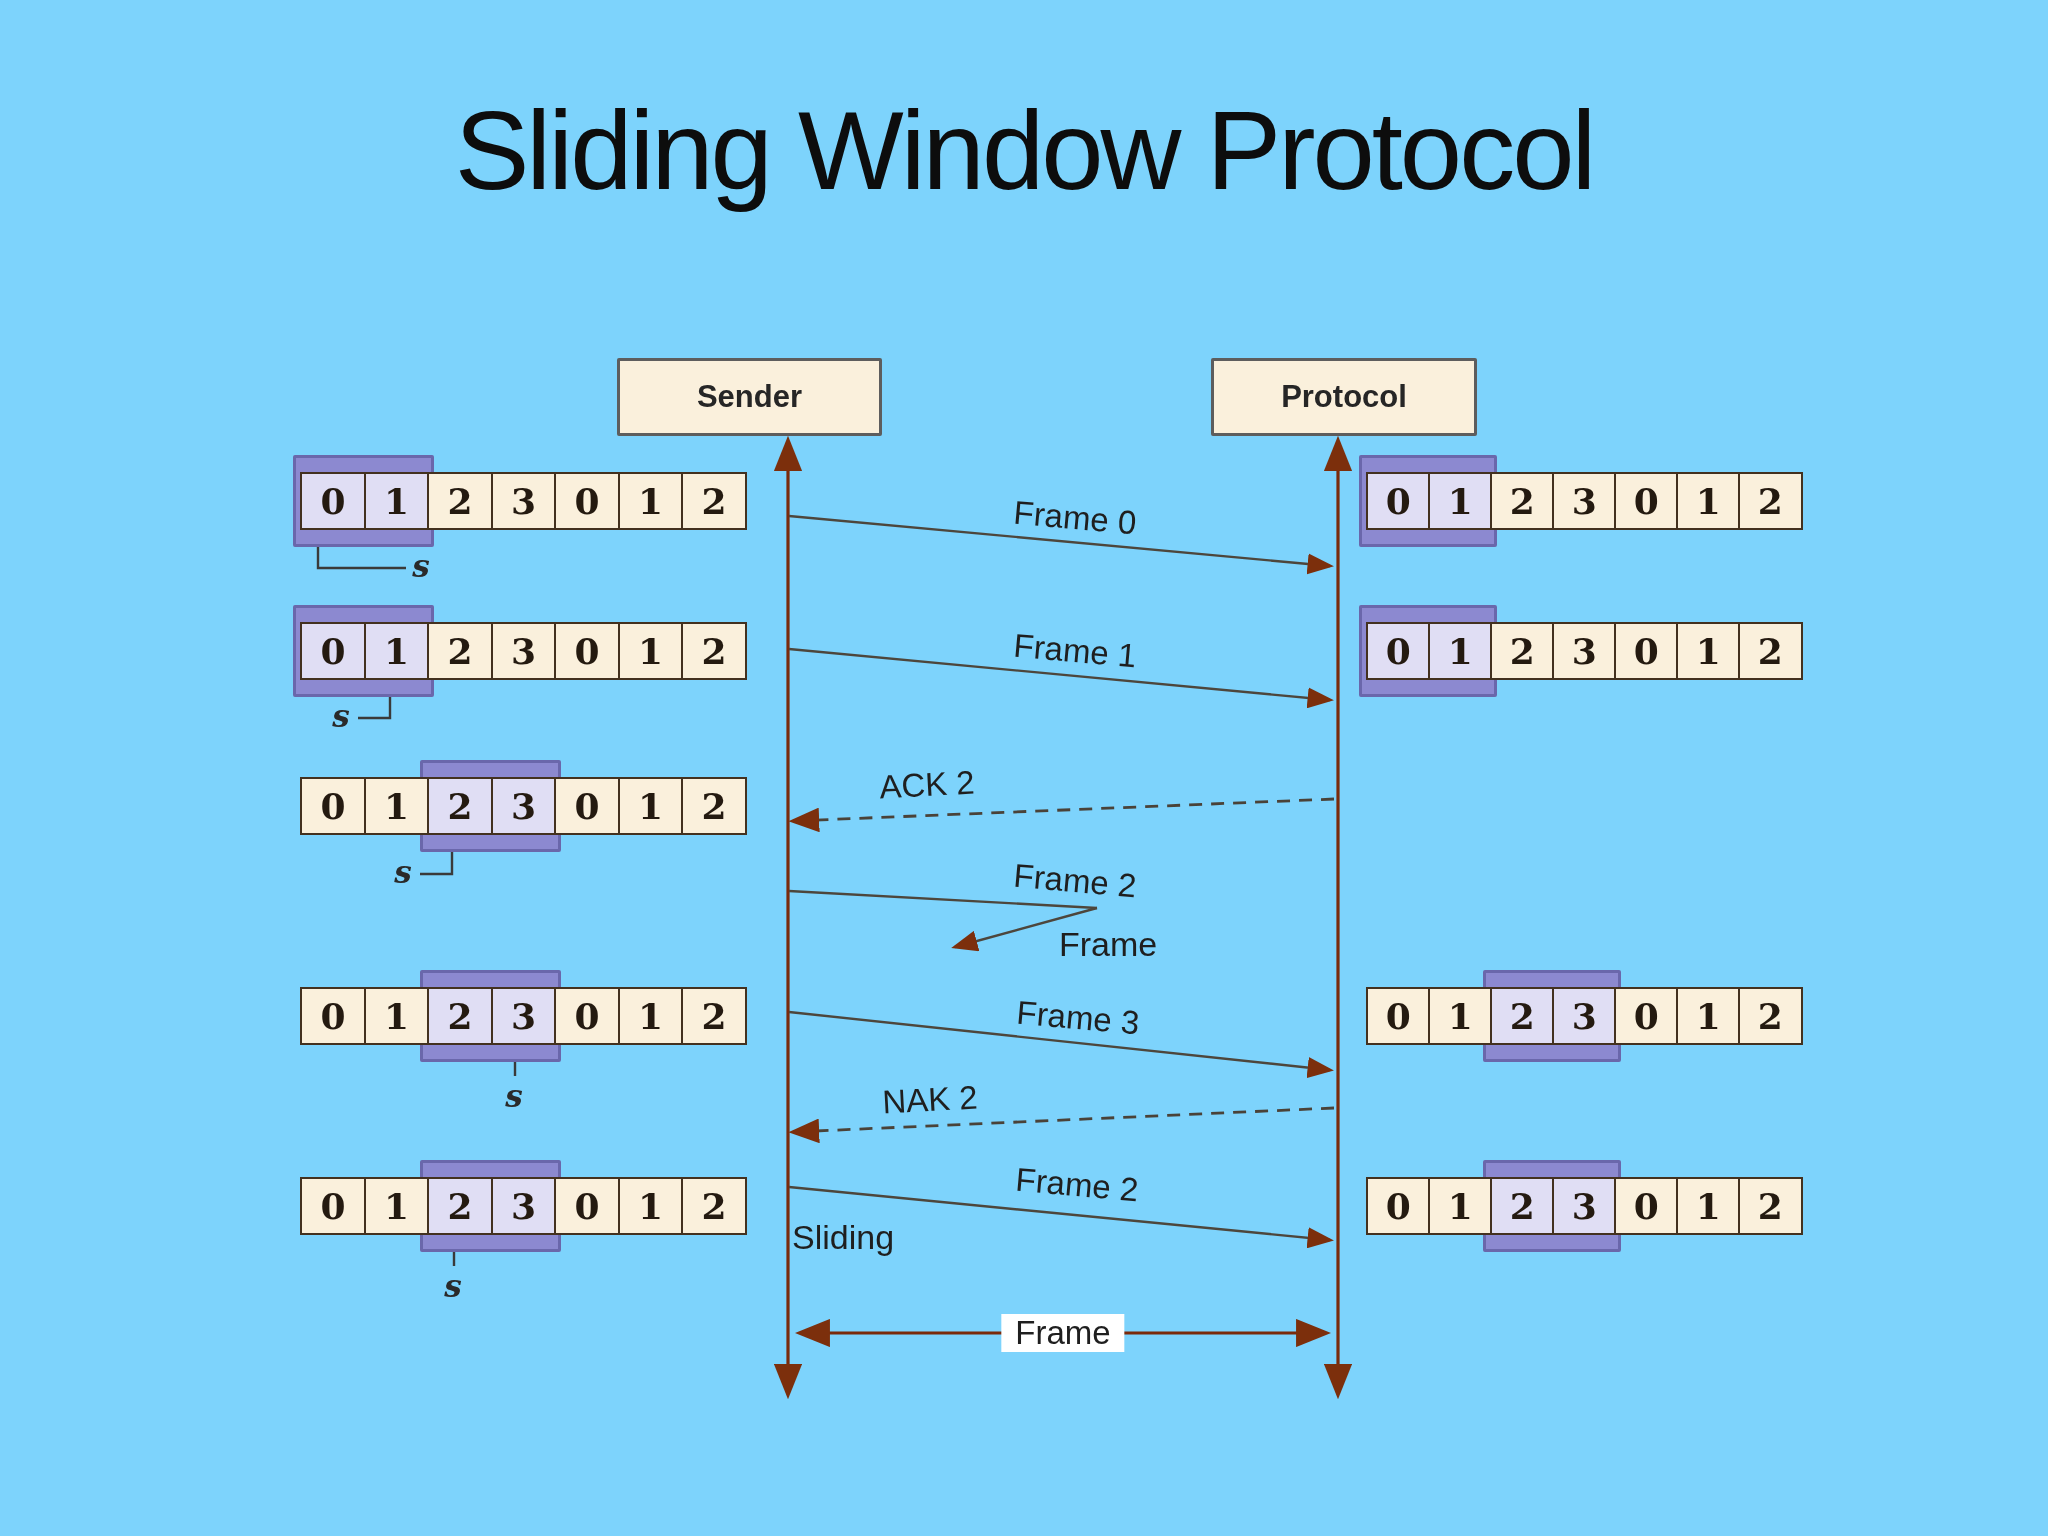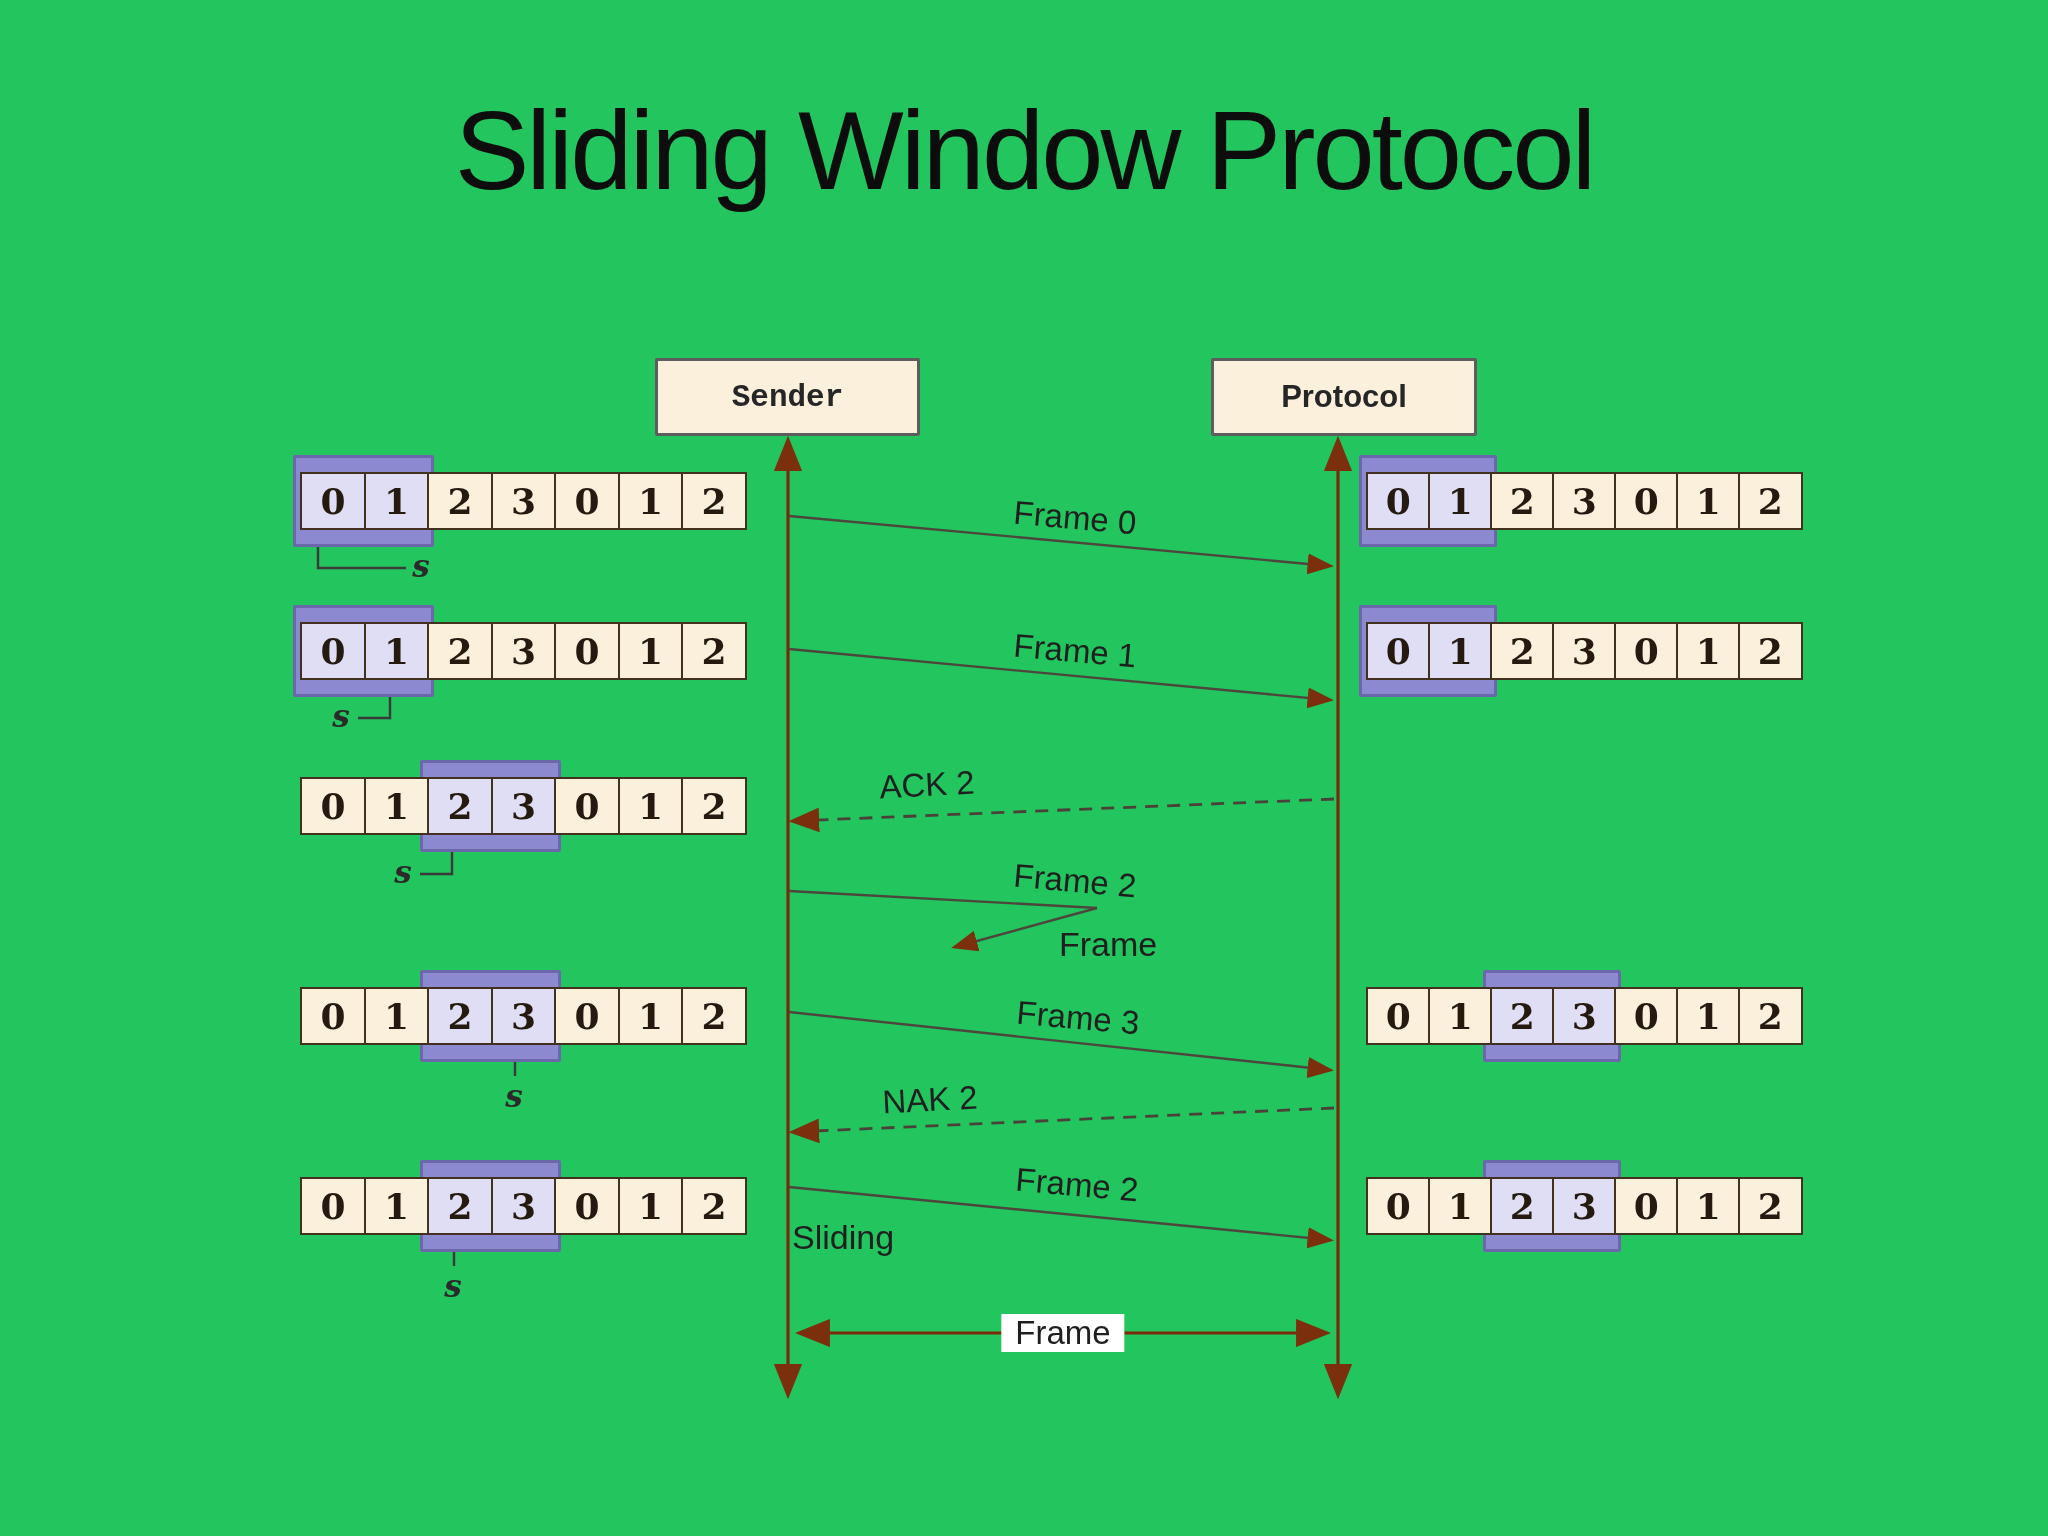--- a/index.html
+++ b/index.html
@@ -1,16 +1,16 @@
 <!DOCTYPE html>
 <html><head>
 <meta charset="utf-8">
 <style>
   html,body{margin:0;padding:0;background:#fff;}
-  .stage{position:relative;width:2048px;height:1536px;background:#22c55e;overflow:hidden;
+  .stage{position:relative;width:2048px;height:1536px;background:#7dd3fc;overflow:hidden;
          font-family:"Liberation Sans",sans-serif;}
   .title{position:absolute;top:86px;left:0;right:0;text-align:center;
          font-size:112px;font-weight:400;letter-spacing:-3px;color:#0d0d0d;}
   #canvas{position:absolute;left:0;top:0;width:2048px;height:1536px;}
   #overlay{position:absolute;left:0;top:0;width:2048px;height:1536px;}
   #overlay>div,.seq-array>div{box-sizing:border-box;}
 
   .endpoint-box{position:absolute;background:var(--cell);border:3px solid #5d5d5d;border-radius:2px;
                 display:flex;align-items:center;justify-content:center;
                 font-weight:bold;font-size:31px;color:#262626;}
@@ -62,21 +62,21 @@
         <polyline points="789,891 1097,908" class="msg"></polyline>
         <polyline points="1097,908 955,947" class="msg" marker-end="url(#ah)"></polyline>
         <polyline points="789,1012 1330,1070" class="msg" marker-end="url(#ah)"></polyline>
         <polyline points="1334,1108 793,1132" class="msgd" marker-end="url(#ah)"></polyline>
         <polyline points="789,1187 1330,1240" class="msg" marker-end="url(#ah)"></polyline>
         <polyline points="800,1333 1326,1333" class="tl" marker-start="url(#ah)" marker-end="url(#ah)"></polyline>
       </g>
   </svg>
 
   <div id="overlay">
-      <div class="endpoint-box" style="left: 655px; top: 358px; width: 265px; height: 78px; font-family: Liberation Mono, monospace;">Sender</div>
+      <div class="endpoint-box" style="left: 617px; top: 358px; width: 265px; height: 78px;">Sender</div>
       <div class="endpoint-box" style="left: 1211px; top: 358px; width: 266px; height: 78px;">Protocol</div>
       <div class="seq-array" style="left: 300px; top: 455px; width: 448.5px; height: 92px;">
         <div class="win-band" style="left: -7px; top: 0px; width: 141px; height: 92px;"></div>
         <div class="seq-cell inwin" style="left: 0px; top: 17px; width: 66px;">0</div>
         <div class="seq-cell inwin" style="left: 63.5px; top: 17px; width: 66px;">1</div>
         <div class="seq-cell" style="left: 127px; top: 17px; width: 66px;">2</div>
         <div class="seq-cell" style="left: 190.5px; top: 17px; width: 66px;">3</div>
         <div class="seq-cell" style="left: 254px; top: 17px; width: 66px;">0</div>
         <div class="seq-cell" style="left: 317.5px; top: 17px; width: 66px;">1</div>
         <div class="seq-cell" style="left: 381px; top: 17px; width: 66px;">2</div>

